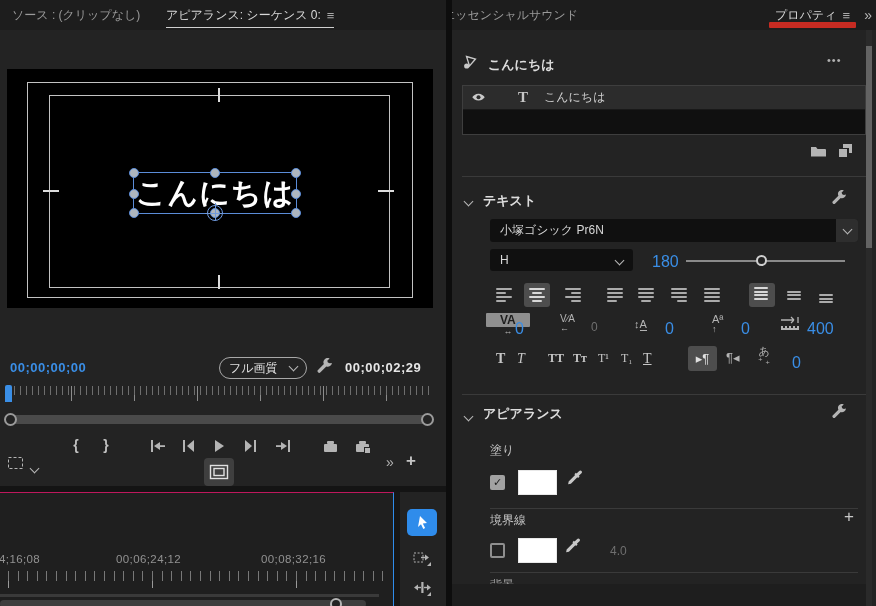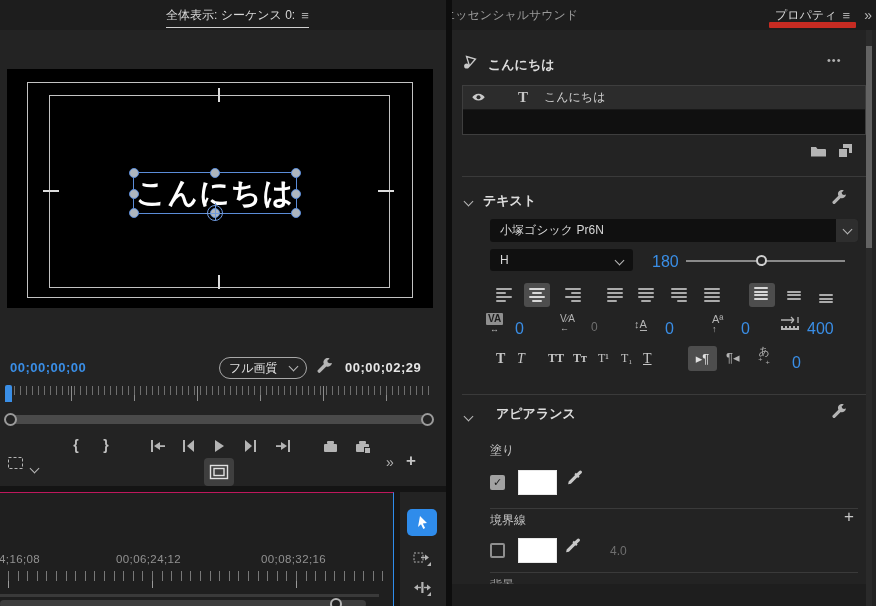--- a/index.html
+++ b/index.html
@@ -66,42 +66,43 @@
   .grayv{color:#6f6f6f;font-size:12px}
   .sliderline{height:1.5px;background:#8a8a8a}
   .knob{width:11px;height:11px;border-radius:50%;background:#232323;border:2px solid #d0d0d0;box-sizing:border-box}
   .ali{display:flex;flex-direction:column;justify-content:center;gap:2px;width:17px;height:16px;color:#ababab}
   .ali i{display:block;height:2px;background:currentColor;border-radius:1px}
   .slot{display:flex;align-items:center;justify-content:center;width:26px;height:24px}
   .slot.sel{background:#4d4d4d;border-radius:3px}
   .slot.sel .ali{color:#d8d8d8}
   .tg{font-family:"Liberation Serif","DejaVu Serif",serif;color:#c6c6c6;font-size:14px;font-weight:bold;line-height:1}
   .mrow{display:flex;flex-direction:column;align-items:center;justify-content:center;color:#b4b4b4;line-height:1}
-  .vabox{background:#8f8f8f;color:#1d1d1d;font-weight:bold;font-size:10px;padding:1px 2px;border-radius:1px;line-height:1}
+  .vabox{background:#8f8f8f;color:#1d1d1d;font-weight:bold;font-size:12px;padding:1px 14px;border-radius:1px;line-height:1}
   .tinyarrow{font-size:9px;color:#b4b4b4;line-height:1}
   .checkbox{width:15px;height:15px;border-radius:2px;box-sizing:border-box;display:flex;align-items:center;justify-content:center}
   .checkbox.on{background:#a2a2a2;color:#1d1d1d;font-weight:bold;font-size:11px}
   .checkbox.off{border:2px solid #8f8f8f}
   .swatch{width:39px;height:25px;background:#fff;border:1px solid #e8e8e8;box-sizing:border-box}
   .strokedd{background:#2d2d2d;border-radius:3px;display:flex;align-items:center;color:#7d7d7d;box-sizing:border-box}
   .scrolltrack{left:414px;top:0;width:6px;height:576px;background:#2a2a2a}
   .scrollthumb{left:414px;top:16px;width:6px;height:202px;background:#636363}
   .darkstrip{left:0;top:554px;width:414px;height:22px;background:#1e1e1e}
   .clipnext{left:38px;top:547px;width:60px;height:7px;overflow:hidden;color:#9a9a9a}
   svg{display:block}
 </style>
 </head>
 <body>
 
 <div id="app">
 
   <div class="abs topbar"></div>
+  <div class="abs tab" style="left:12px;top:0">ソース : (クリップなし)</div>
   <div class="abs" style="left:166px;top:4px">
     <span class="tabwrap">
-      <span class="tab active">全体表示: シーケンス 0:</span>
+      <span class="tab active">アピアランス: シーケンス 0:</span>
       <span class="menu-glyph">≡</span>
     </span>
   </div>
 
   <div class="abs" style="left:452px;top:0;width:424px;height:30px;overflow:hidden">
     <div class="abs tab" style="left:-9px;top:0">エッセンシャルサウンド</div>
     <div class="abs" style="left:323px;top:4px">
       <span class="tabwrap">
         <span class="tab active">プロパティ</span>
         <span class="menu-glyph">≡</span>
@@ -458,21 +459,21 @@
     <div class="abs" style="left:274px;top:320px;color:#b4b4b4;font-size:13px">¶◂</div>
     <div class="abs mrow" style="left:306px;top:316px">
       <span style="font-size:11px;color:#b4b4b4">あ</span>
       <span class="tinyarrow">⁺ ₊</span>
       </div>
     <div class="abs bluev" style="left:340px;top:324px">0</div>
 
     <div class="abs divline" style="left:10px;top:364px;width:404px"></div>
 
     <div class="abs" style="left:13px;top:379px"><span class="cv"></span></div>
-    <div class="abs sectitle" style="left:44px;top:375px">アピアランス</div>
+    <div class="abs sectitle" style="left:31px;top:375px">アピアランス</div>
     <div class="abs" style="left:379px;top:374px">
       <svg width="16" height="16" viewBox="0 0 16 16">
           <path fill="#b4b4b4" d="M15 4.6A4 4 0 0 1 9.7 8L4.2 13.5a1.6 1.6 0 0 1-2.3-2.3L7.4 5.7A4 4 0 0 1 12.8.4L10.6 2.6l.6 1.7 1.7.6z"></path>
         </svg>
     </div>
 
     <div class="abs" style="left:38px;top:412px;color:#c4c4c4">塗り</div>
     <div class="abs checkbox on" style="left:38px;top:445px">✓</div>
     <div class="abs swatch" style="left:66px;top:440px"></div>
     <div class="abs" style="left:114px;top:440px">

